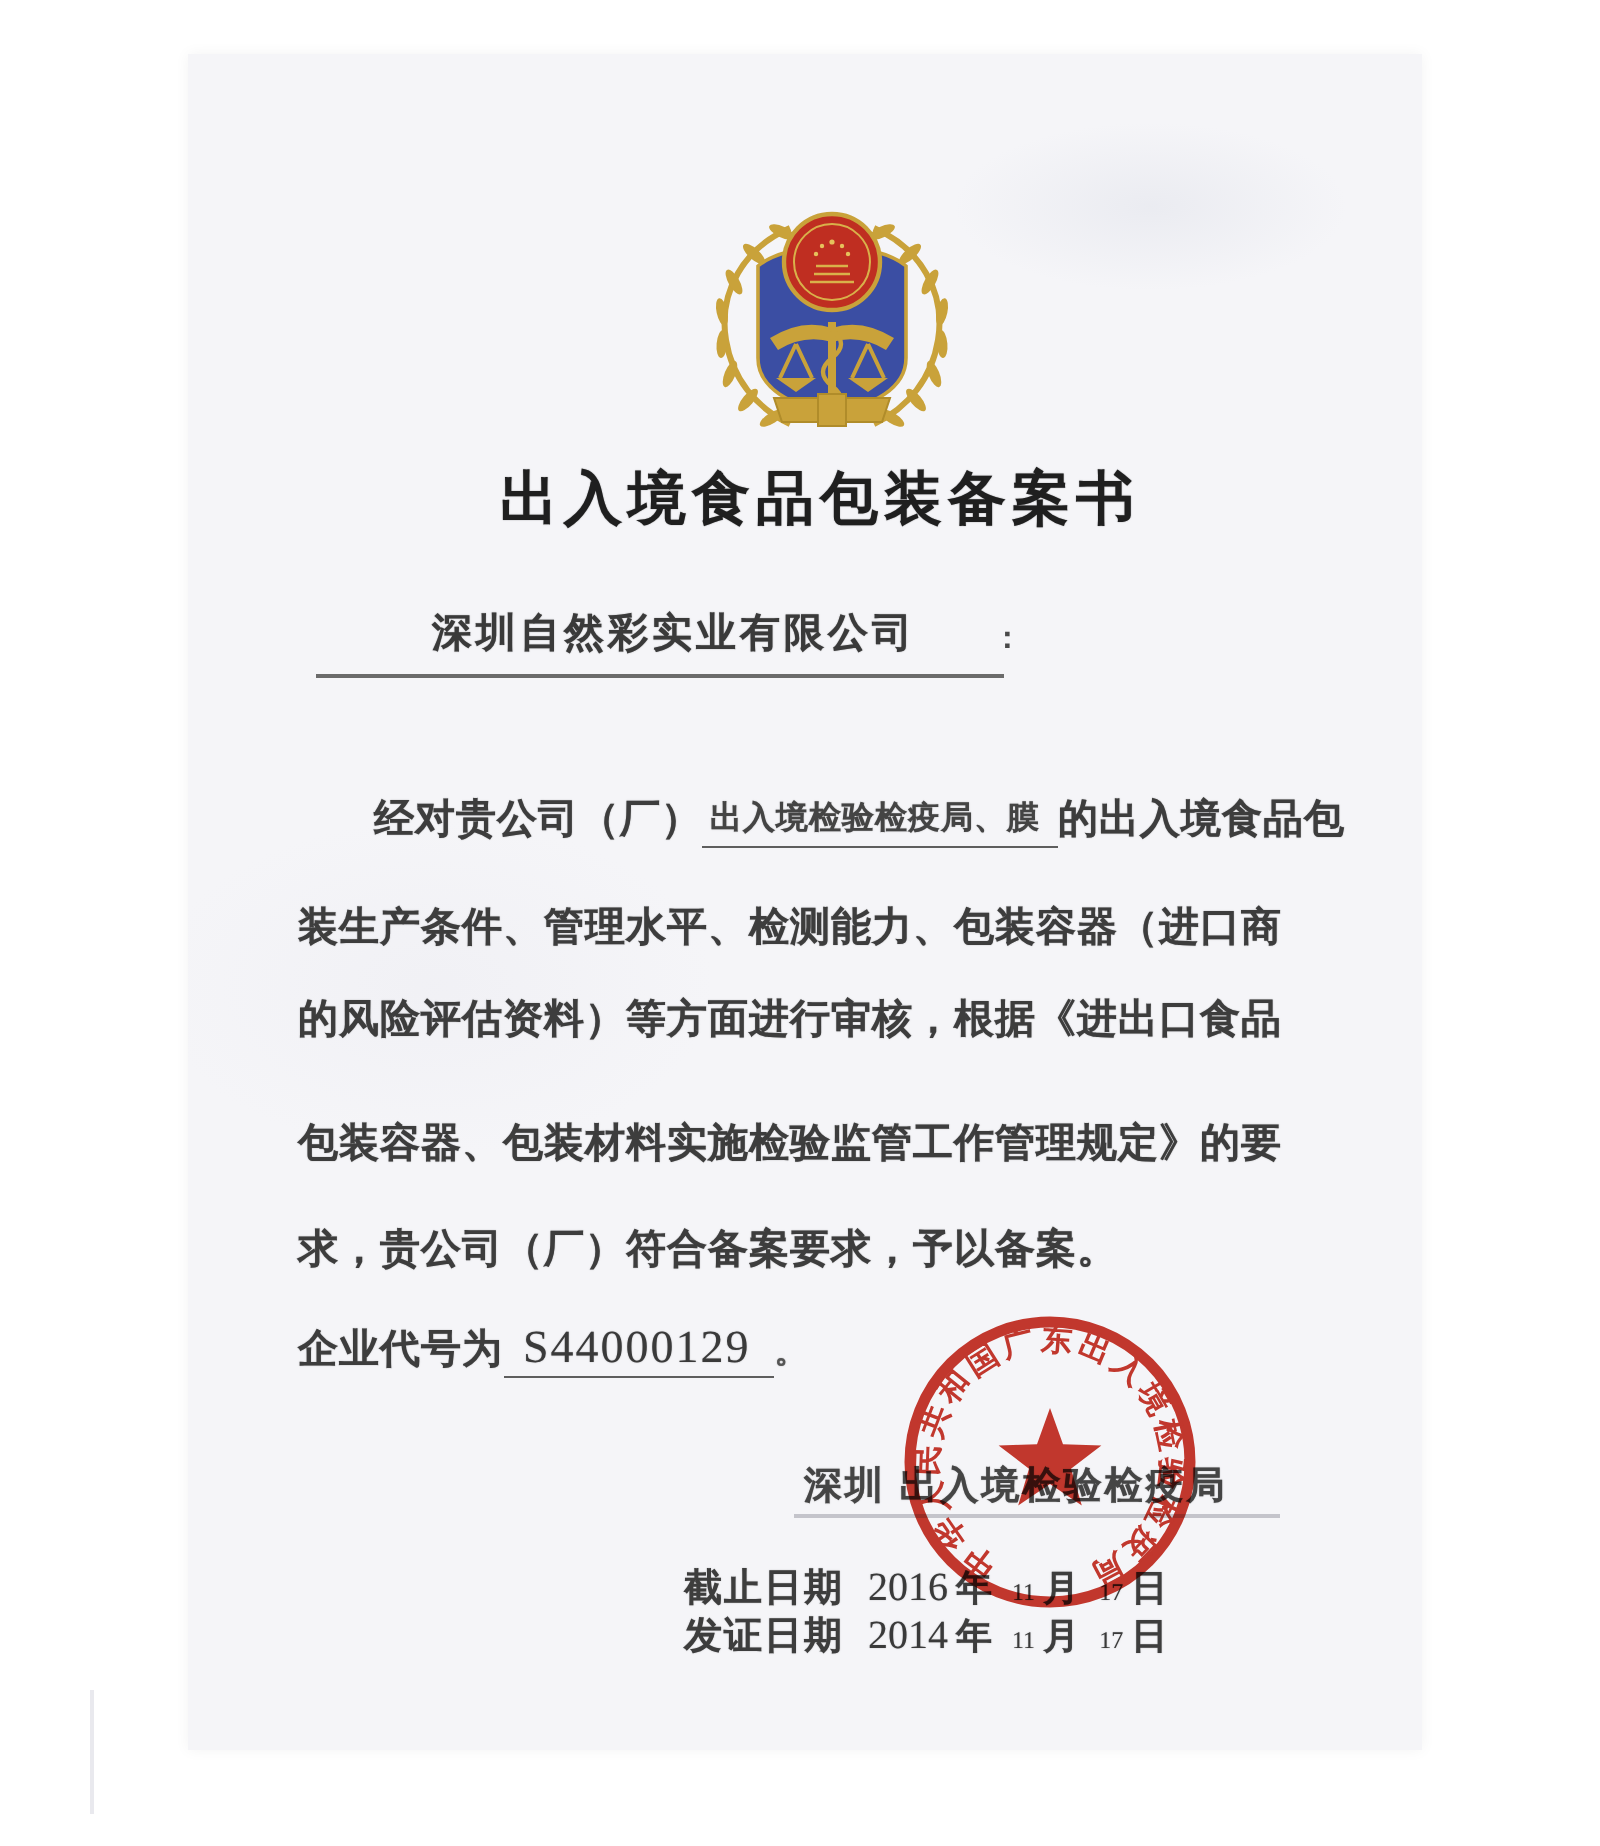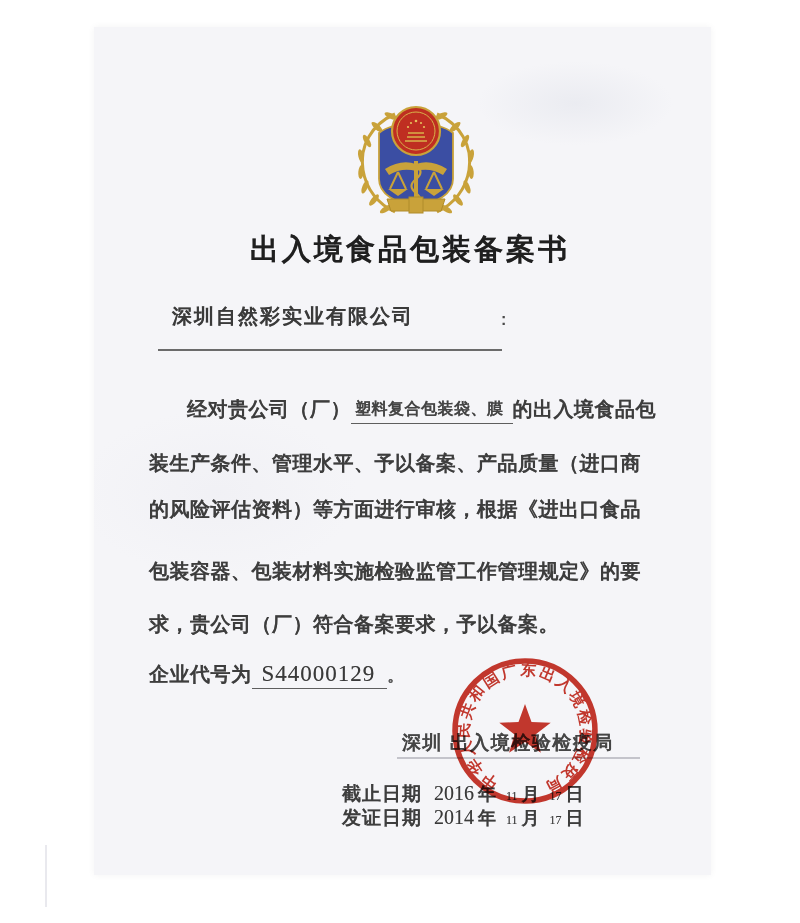--- a/index.html
+++ b/index.html
@@ -19,21 +19,21 @@
   .emblem { position: absolute; left: 351px; top: 99px; width: 130px; height: 122px; }
 
   .title {
     position: absolute; left: 95px; top: 230px; width: 630px;
     text-align: center; font-size: 29px; font-weight: 700; color: #1f1f1f;
     letter-spacing: 3px; text-shadow: 0 0 0.6px rgba(40,40,40,0.6); white-space: nowrap;
   }
 
   .company-block {
     position: absolute; left: 158px; top: 303px; width: 344px;
-    border-bottom: 2px solid #6b6b6b; padding: 0 0 19px 14px; white-space: nowrap;
+    border-bottom: 2px solid #6b6b6b; padding: 0 0 7px 14px; white-space: nowrap; text-align: center;
   }
   .company-name { font-size: 20px; font-weight: 700; color: #3a3a3a; letter-spacing: 2px;
     text-shadow: 0 0 0.6px rgba(60,60,60,0.6); }
   .company-colon { position: absolute; left: 501px; top: 311px; font-size: 16px; font-weight: 700; color: #4a4a4a; }
 
   .body-line {
     position: absolute; white-space: nowrap;
     font-size: 20px; font-weight: 600; color: #3d3d3d; letter-spacing: 0.5px;
     text-shadow: 0 0 0.6px rgba(70,70,70,0.55);
   }
@@ -132,23 +132,23 @@
   </svg>
 
   <div class="title">出入境食品包装备案书</div>
 
   <div class="company-block">
     <span class="company-name">深圳自然彩实业有限公司</span>
   </div>
   <span class="company-colon">:</span>
 
   <div class="body-line" style="left:187px; top:396px;">
-    <span>经对贵公司（厂）</span><span class="product-underlined">塑料复合包装袋、膜</span><span>的出入境食品包</span>
+    <span>经对贵公司（厂）</span><span class="product-underlined">出入境检验检疫局、膜</span><span>的出入境食品包</span>
   </div>
-  <div class="body-line" style="left:149px; top:450px;">装生产条件、管理水平、予以备案、产品质量（进口商</div>
+  <div class="body-line" style="left:149px; top:450px;">装生产条件、管理水平、检测能力、包装容器（进口商</div>
   <div class="body-line" style="left:149px; top:496px;text-align:center;">的风险评估资料）等方面进行审核，根据《进出口食品</div>
   <div class="body-line" style="left:149px; top:558px;text-align:right;">包装容器、包装材料实施检验监管工作管理规定》的要</div>
   <div class="body-line" style="left:149px; top:611px;">求，贵公司（厂）符合备案要求，予以备案。</div>
 
   <div class="body-line" style="left:149px; top:661px;">
     <span>企业代号为</span><span class="code-value">S44000129</span><span class="code-suffix">。</span>
   </div>
 
   <div class="agency-line">深圳 出入境检验检疫局</div>
   <div class="agency-underline"></div>

